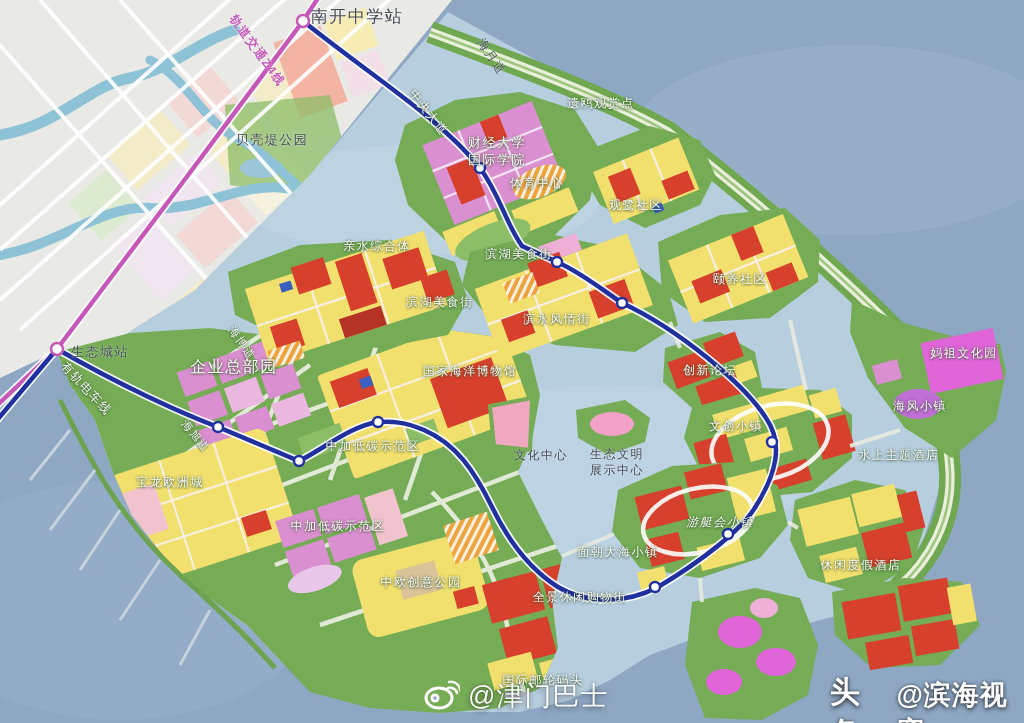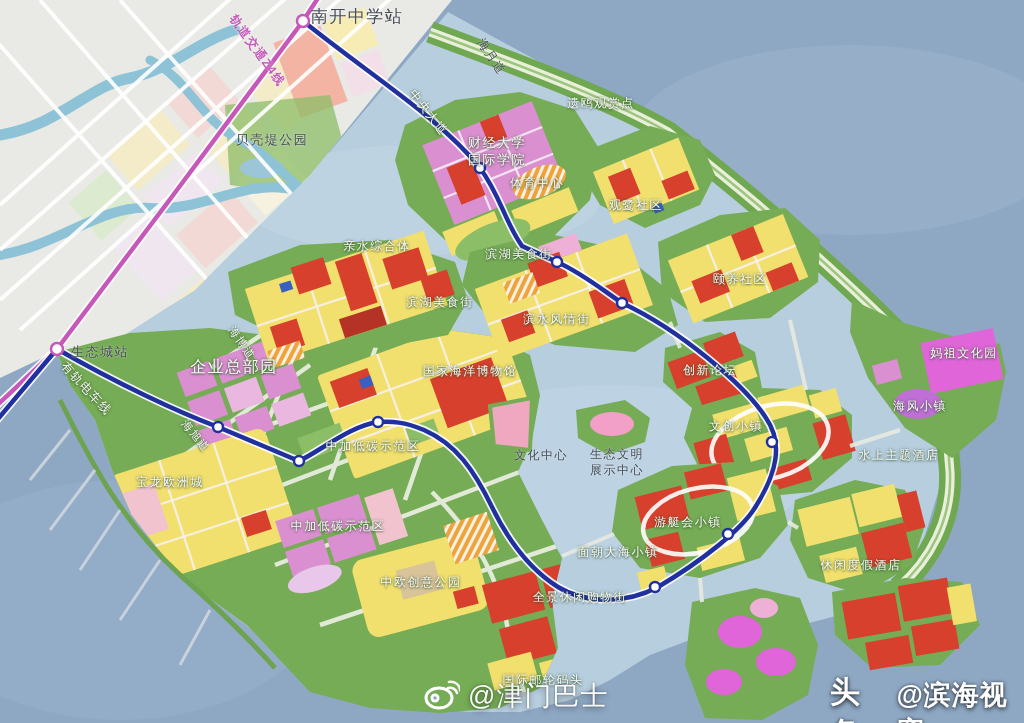--- a/index.html
+++ b/index.html
@@ -396,21 +396,21 @@
 展示中心</div>
       <div class="lbl white" style="left: 710px; top: 371px; font-size: 12px; --r: 0deg;">创新论坛</div>
       <div class="lbl white" style="left: 964px; top: 354px; font-size: 12px; --r: 0deg;">妈祖文化园</div>
       <div class="lbl white" style="left: 920px; top: 407px; font-size: 12px; --r: 0deg;">海风小镇</div>
       <div class="lbl white" style="left: 736px; top: 427px; font-size: 12px; --r: 0deg;">文创小镇</div>
       <div class="lbl white" style="left: 899px; top: 456px; font-size: 12px; --r: 0deg;">水上主题酒店</div>
       <div class="lbl white" style="left: 170px; top: 483px; font-size: 12px; --r: 0deg;">宝龙欧洲城</div>
       <div class="lbl white" style="left: 338px; top: 527px; font-size: 12px; --r: 0deg;">中加低碳示范区</div>
       <div class="lbl white" style="left: 421px; top: 583px; font-size: 12px; --r: 0deg;">中欧创意公园</div>
       <div class="lbl white" style="left: 618px; top: 553px; font-size: 12px; --r: 0deg;">面朝大海小镇</div>
-      <div class="lbl white" style="left: 688px; top: 523px; font-size: 12px; --r: 0deg;">游艇会小镇</div>
+      <div class="lbl white" style="left: 720px; top: 523px; font-size: 12px; font-style: italic; --r: 0deg;">游艇会小镇</div>
       <div class="lbl white" style="left: 861px; top: 566px; font-size: 12px; --r: 0deg;">休闲度假酒店</div>
       <div class="lbl white" style="left: 580px; top: 598px; font-size: 12px; --r: 0deg;">全景休闲购物街</div>
       <div class="lbl white" style="left: 543px; top: 681px; font-size: 12px; --r: 0deg;">国际邮轮码头</div>
       <div class="lbl white" style="left: 731px; top: 707px; font-size: 11px; margin-top: 44px; --r: 0deg;">金沙体验园</div>
     </div>
 
 <div class="wm" id="wm-left">
   <span>
     <svg width="36" height="32" viewBox="0 0 36 32">
       <ellipse cx="15" cy="20" rx="13" ry="10" fill="none" stroke="#ffffff" stroke-width="3"></ellipse>

